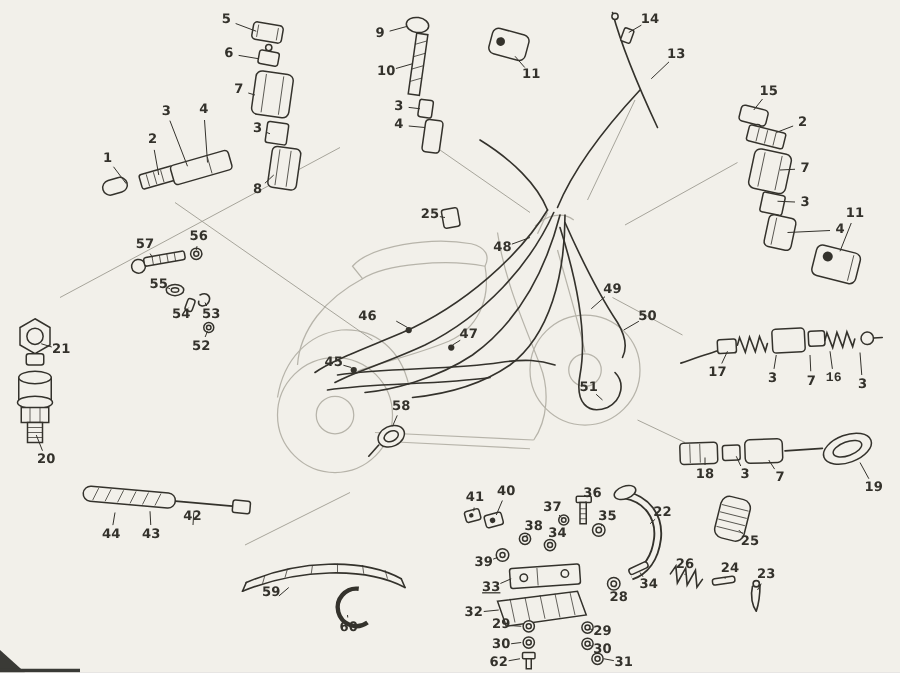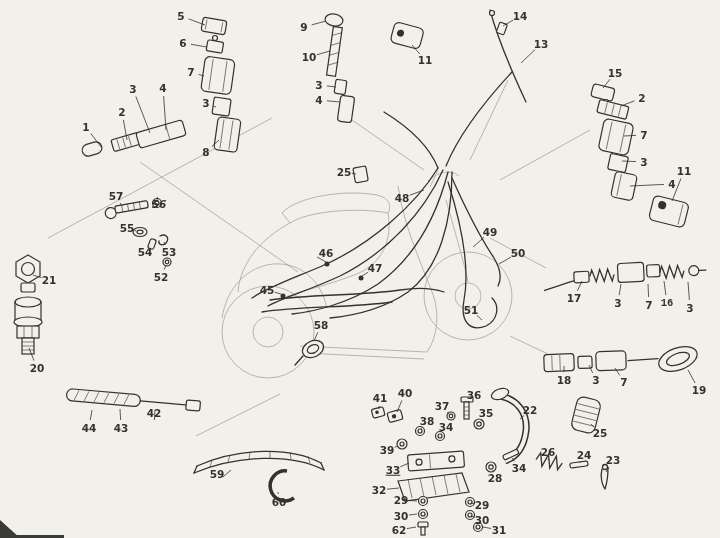--- a/index.html
+++ b/index.html
@@ -462,29 +462,29 @@
     <div class="callout" style="left: 541px; top: 44px; text-align: right;">13</div>
     <div class="callout" style="left: 615px; top: 73px;">15</div>
     <div class="callout" style="left: 642px; top: 98px;">2</div>
     <div class="callout" style="left: 644px; top: 135px;">7</div>
     <div class="callout" style="left: 644px; top: 162px;">3</div>
     <div class="callout" style="left: 672px; top: 184px;">4</div>
     <div class="callout" style="left: 684px; top: 171px;">11</div>
     <div class="callout" style="left: 344px; top: 172px;">25</div>
     <div class="callout" style="left: 402px; top: 198px; text-align: right;">48</div>
     <div class="callout" style="left: 116px; top: 196px;">57</div>
-    <div class="callout" style="left: 159px; top: 204px; font-style: italic;">56</div>
+    <div class="callout" style="left: 159px; top: 189px;">56</div>
     <div class="callout" style="left: 127px; top: 228px;">55</div>
     <div class="callout" style="left: 145px; top: 252px;">54</div>
     <div class="callout" style="left: 169px; top: 252px;">53</div>
     <div class="callout" style="left: 161px; top: 277px;">52</div>
     <div class="callout" style="left: 49px; top: 280px;">21</div>
     <div class="callout" style="left: 490px; top: 232px;">49</div>
     <div class="callout" style="left: 518px; top: 253px;">50</div>
-    <div class="callout" style="left: 326px; top: 253px;">46</div>
+    <div class="callout" style="left: 294px; top: 253px;">46</div>
     <div class="callout" style="left: 375px; top: 268px;">47</div>
     <div class="callout" style="left: 267px; top: 290px;">45</div>
     <div class="callout" style="left: 471px; top: 310px;">51</div>
     <div class="callout" style="left: 574px; top: 298px;">17</div>
     <div class="callout" style="left: 618px; top: 303px;">3</div>
     <div class="callout" style="left: 649px; top: 305px;">7</div>
     <div class="callout" style="left: 667px; top: 303px; font-family: Liberation Mono, monospace;">16</div>
     <div class="callout" style="left: 690px; top: 308px;">3</div>
     <div class="callout" style="left: 37px; top: 368px;">20</div>
     <div class="callout" style="left: 321px; top: 325px;">58</div>

